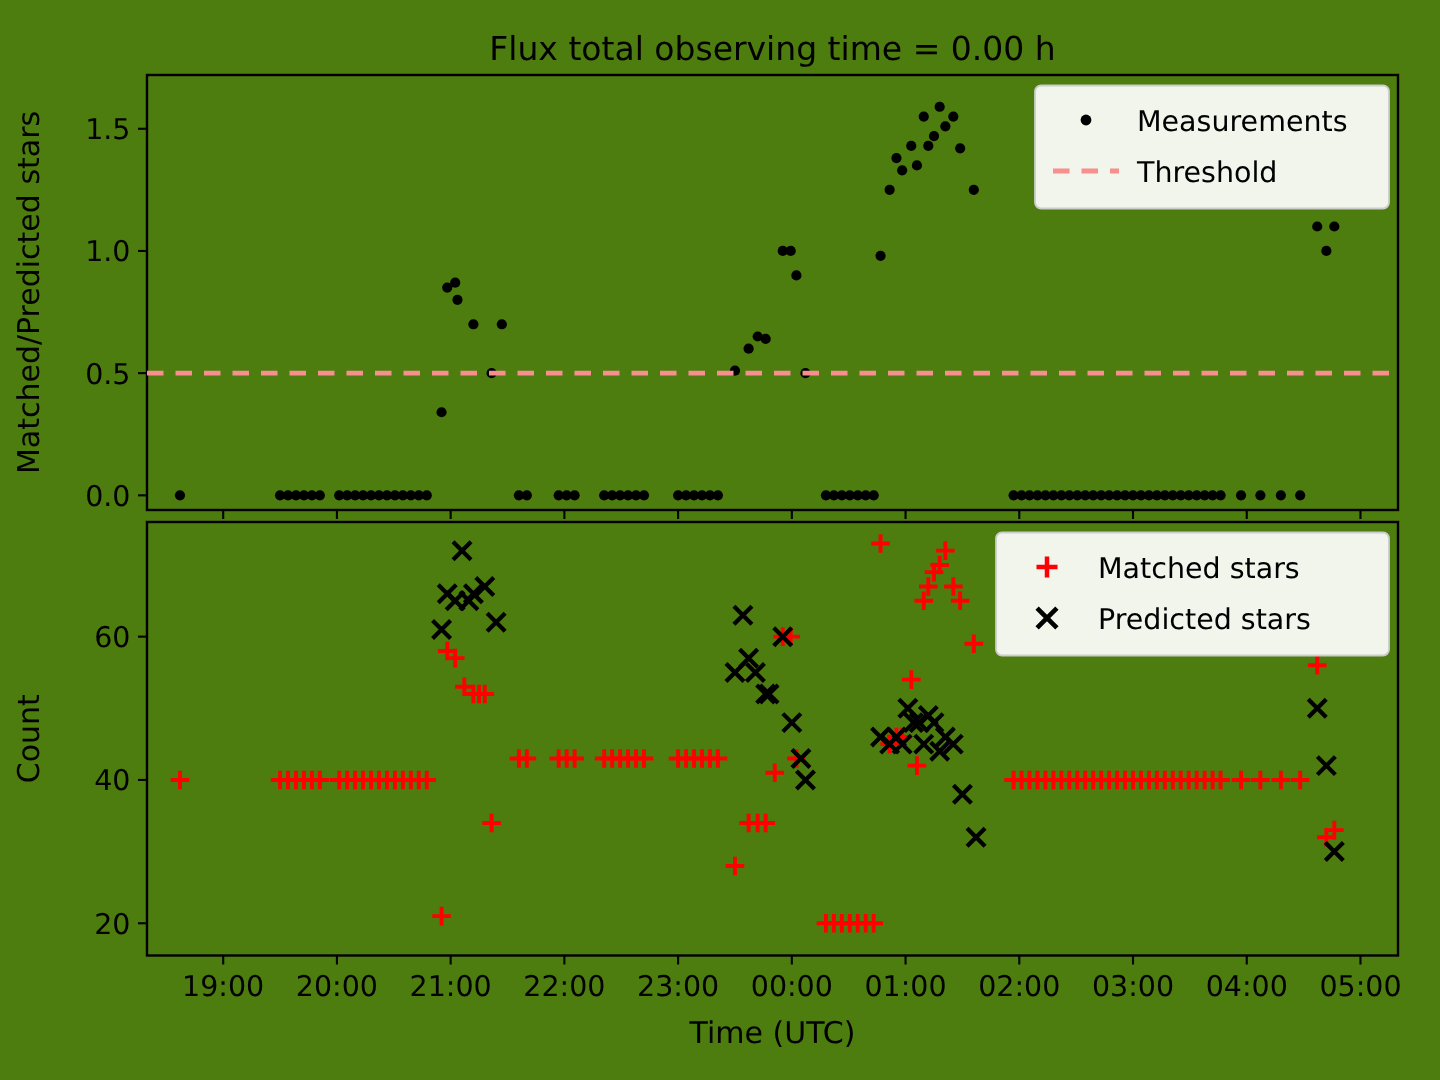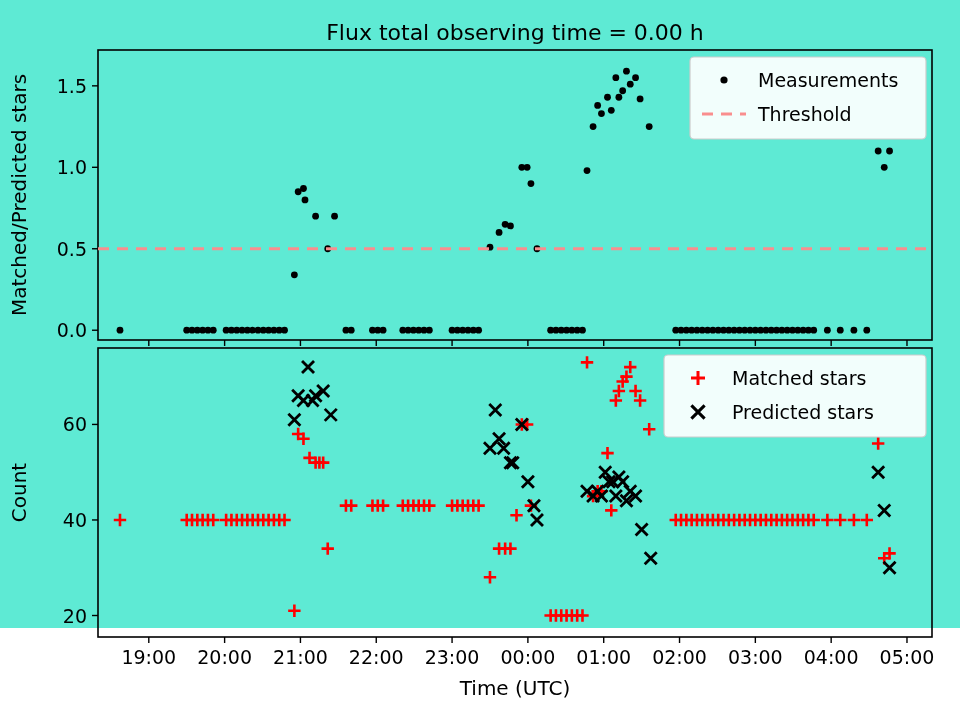--- a/index.html
+++ b/index.html
@@ -10,22 +10,22 @@
   body {
     width: 960px;
     height: 720px;
     font-family: "DejaVu Sans", sans-serif;
     color: #000000;
     overflow: hidden;
   }
   #figure {
     position: relative;
     width: 960px;
-    height: 628px;
-    background: #5eead4;
+    height: 720px;
+    background: #4d7c0f;
   }
   #figure svg {
     display: block;
   }
   .tick-label {
     font-family: "DejaVu Sans", sans-serif;
     font-size: 19px;
     fill: #000000;
   }
   .axis-label {

